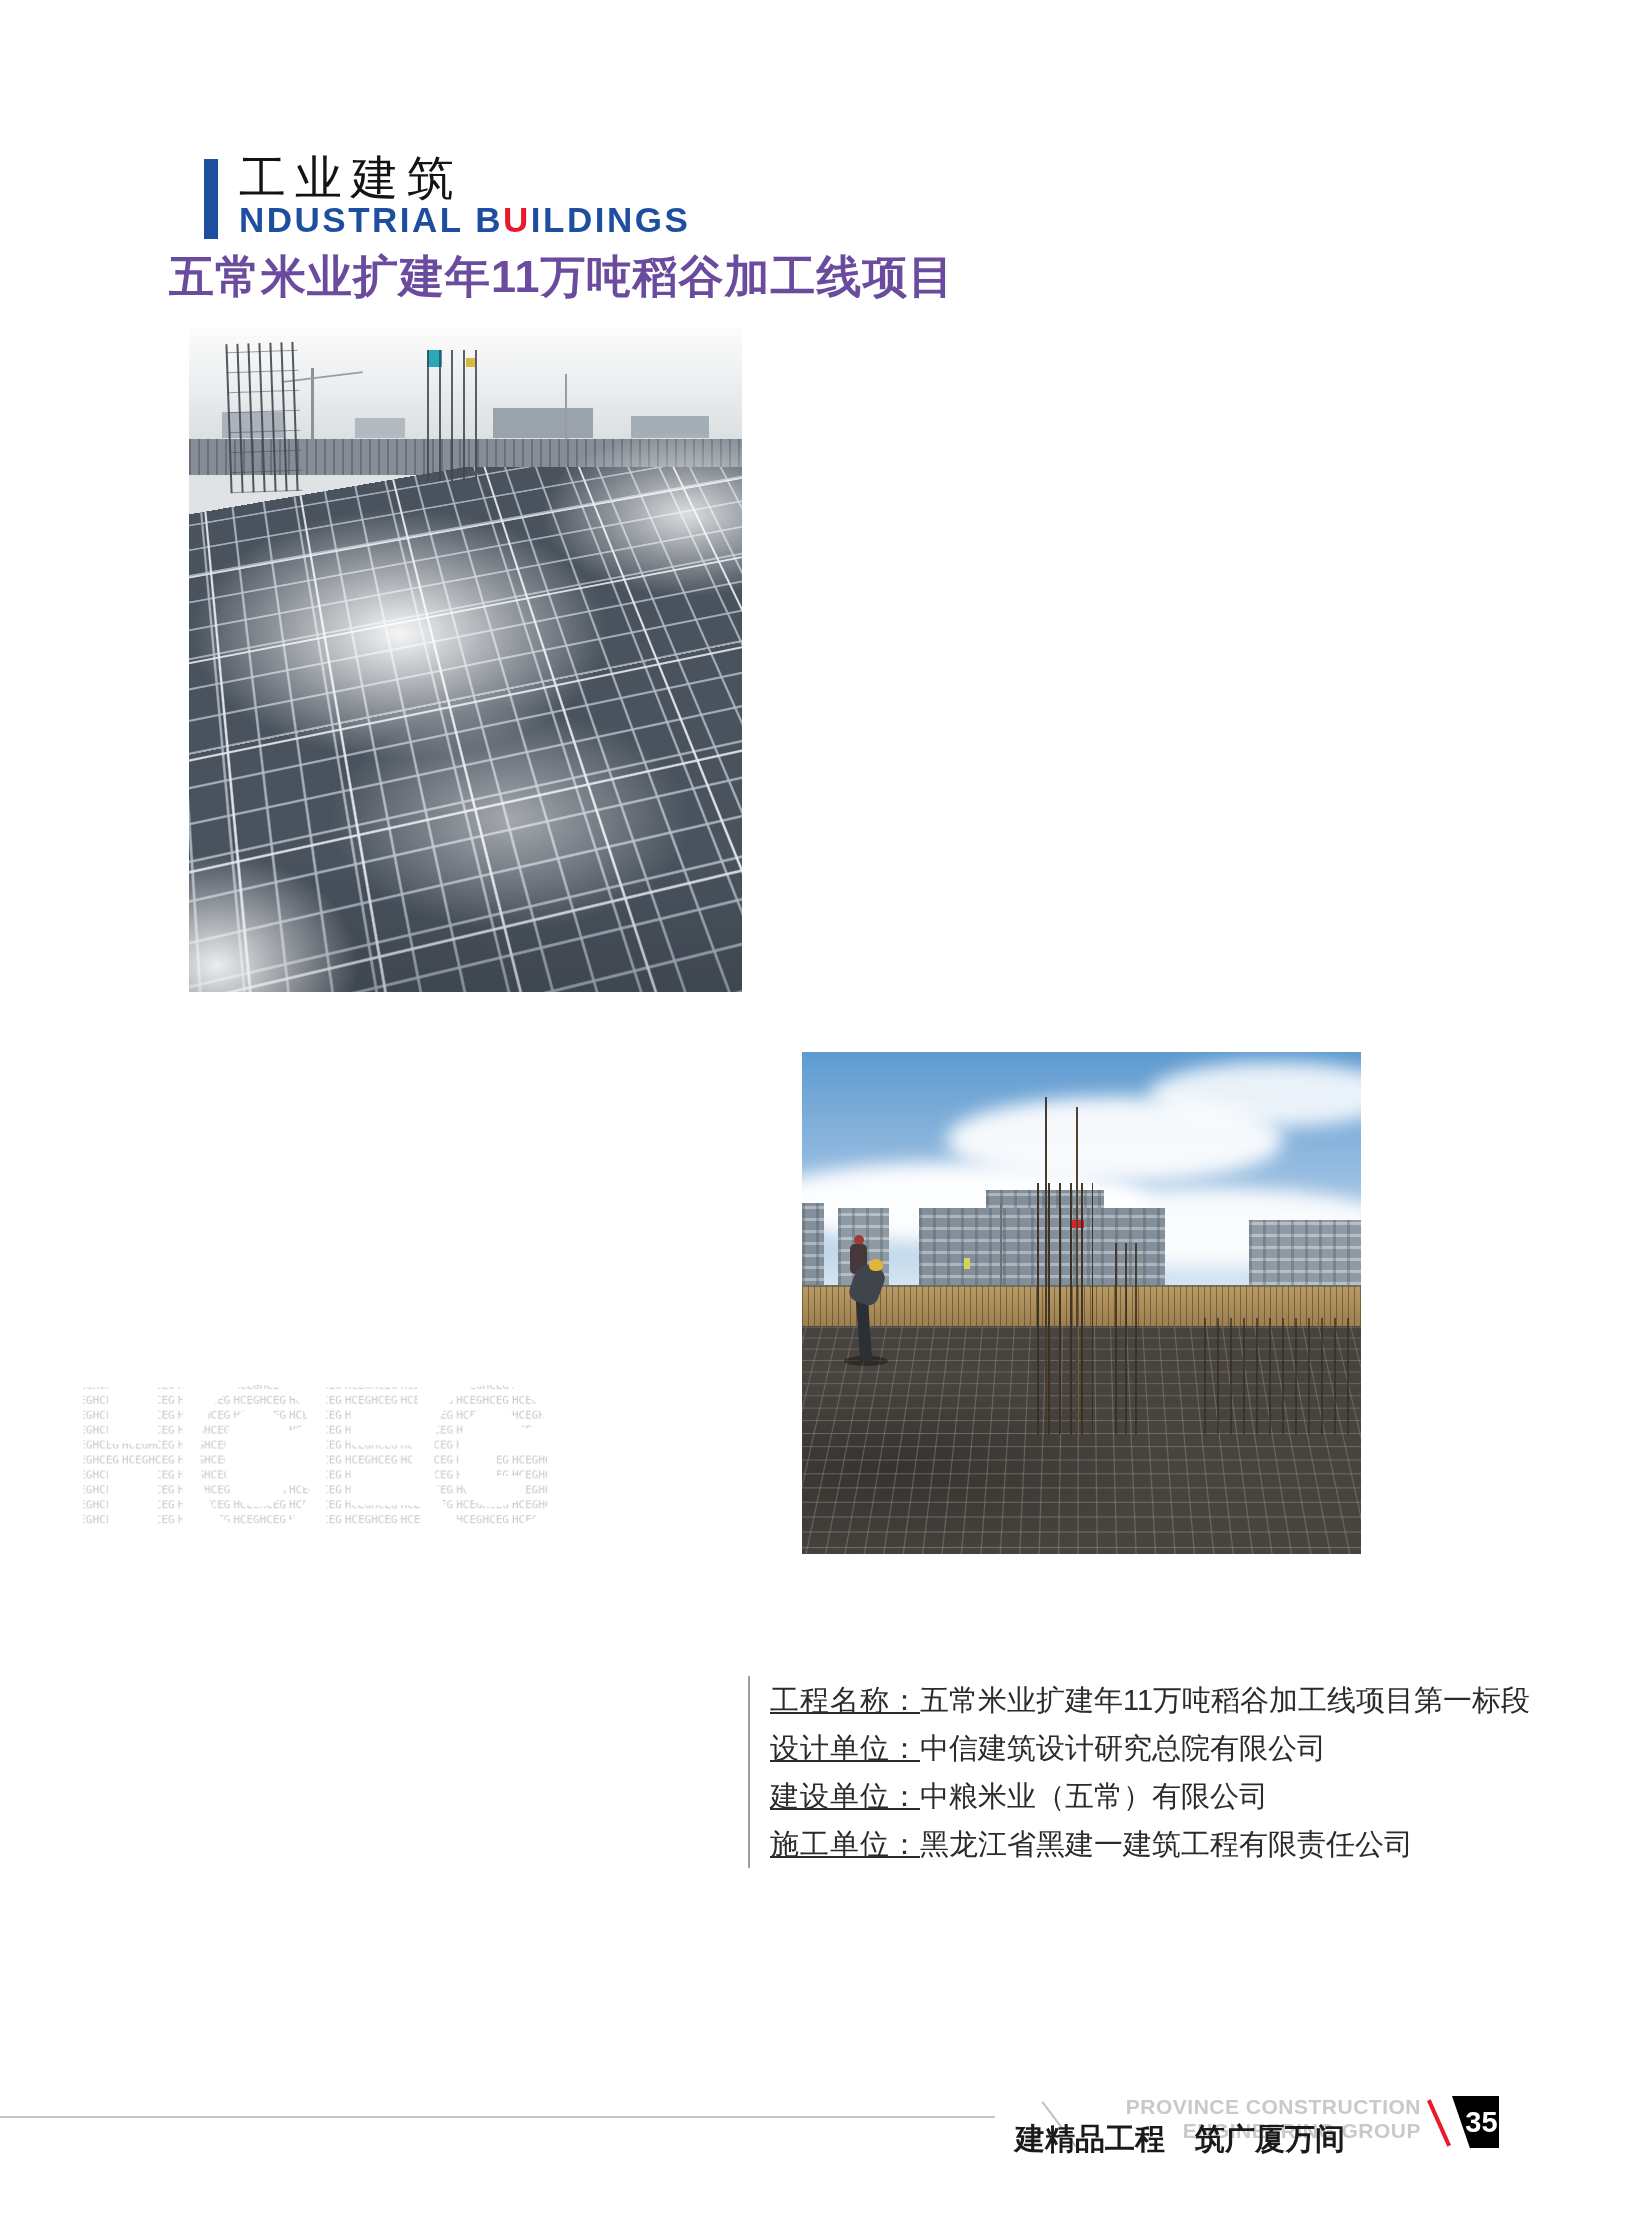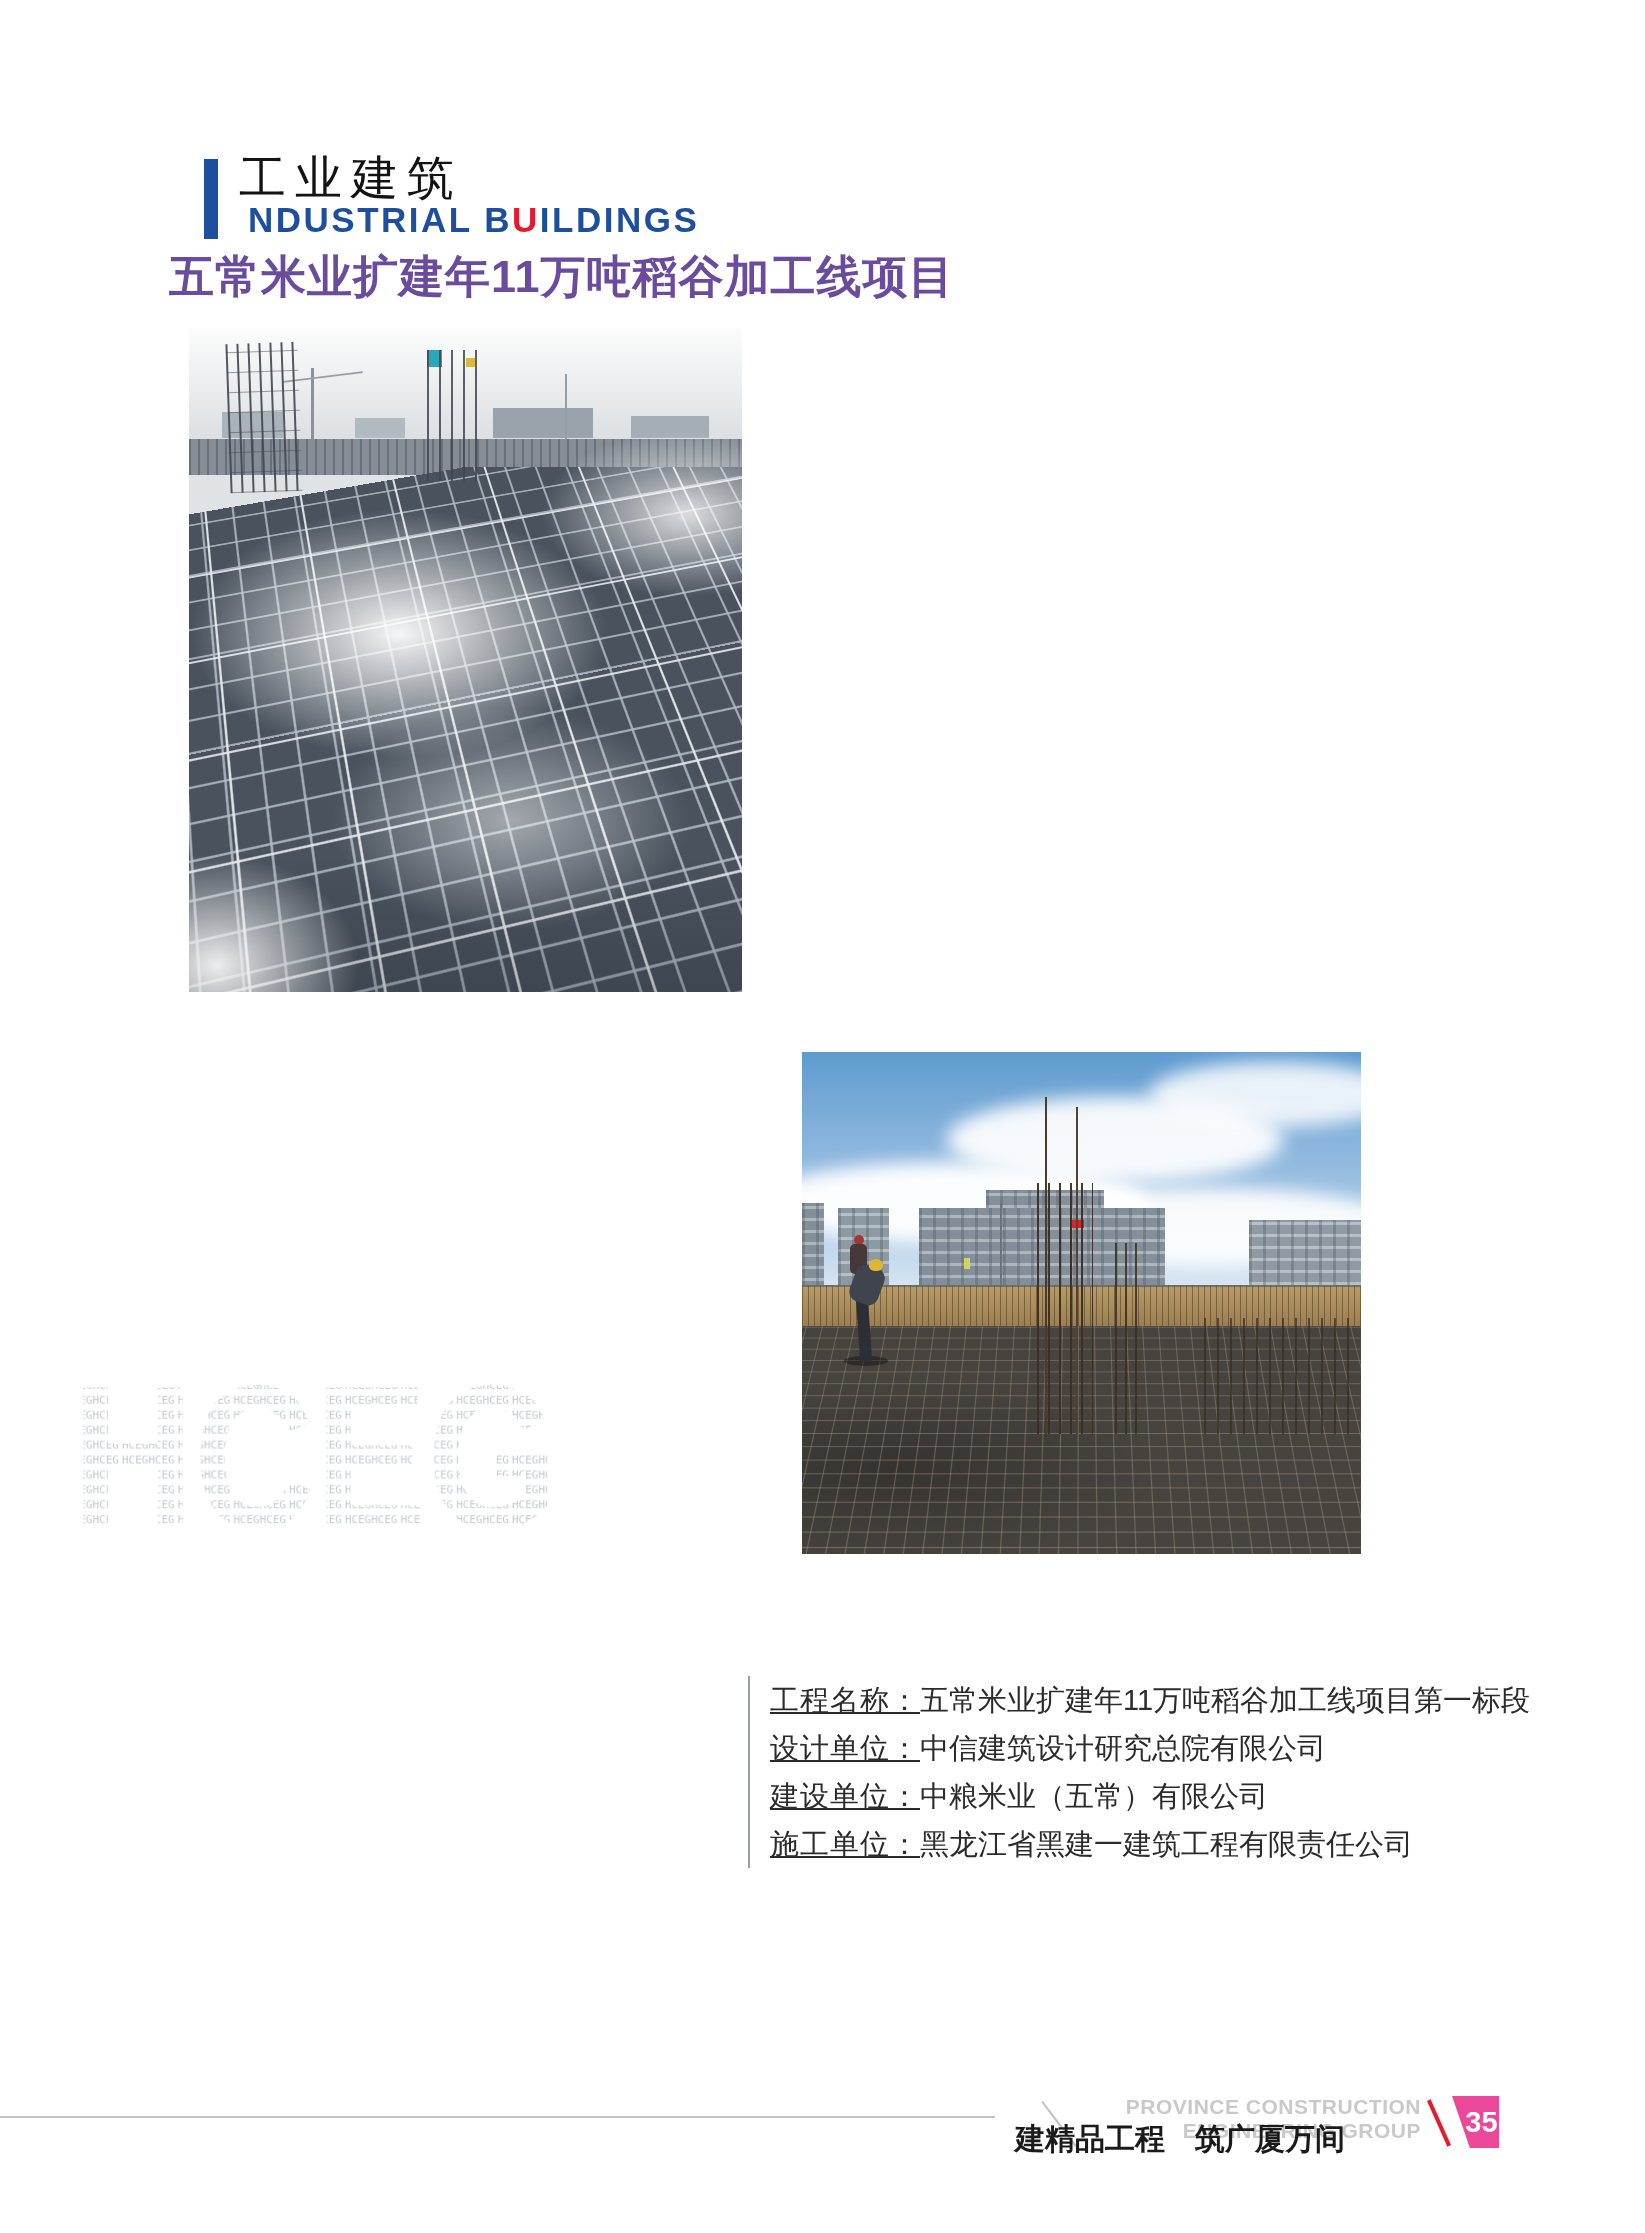--- a/index.html
+++ b/index.html
@@ -5,21 +5,21 @@
   html,body{margin:0;padding:0;}
   body{
     width:1646px;height:2234px;position:relative;background:#ffffff;
     font-family:"Liberation Sans","DejaVu Sans",sans-serif;overflow:hidden;
   }
   .abs{position:absolute;}
 
   
   .accent-bar{left:204px;top:159px;width:14px;height:80px;background:#1d4f9e;}
   .cat-cn{left:239px;top:152px;font-size:47px;line-height:52px;letter-spacing:9px;color:#131313;font-weight:500;}
-  .cat-en{left:248px;top:201px;font-size:35px;line-height:38px;font-weight:bold;letter-spacing:2.5px;color:#1d4f9e;}
+  .cat-en{left:239px;top:201px;font-size:35px;line-height:38px;font-weight:bold;letter-spacing:2.5px;color:#1d4f9e;}
   .cat-en .red{color:#e8192c;}
   .page-title{left:169px;top:249px;font-size:45px;line-height:56px;font-weight:bold;letter-spacing:1px;color:#6a4b9e;}
 
   
   .photo1{left:189px;top:328px;width:553px;height:664px;overflow:hidden;background:#dfe3e6;}
   .p1-sky{left:0;top:0;right:0;height:117px;background:linear-gradient(#fcfcfc,#dadee1);}
   .p1-b1{left:6%;top:84px;width:11%;height:26px;background:#aab2ba;}
   .p1-b2{left:30%;top:90px;width:9%;height:20px;background:#b2bac1;}
   .p1-b3{left:55%;top:80px;width:18%;height:30px;background:#9aa3ac;}
   .p1-b4{left:80%;top:88px;width:14%;height:22px;background:#a5adb5;}
@@ -108,21 +108,21 @@
   .info-row{font-size:29px;line-height:48px;color:#2b2b2b;white-space:nowrap;}
   .info-row .lbl{letter-spacing:1px;text-decoration:underline;}
   .info-row.bold{font-weight:bold;color:#111;}
 
   
   .f-hline{left:0;top:2116px;width:995px;height:2px;background:#c4c4c4;}
   .f-diag{left:1058px;top:2096px;width:2px;height:56px;background:#c0c0c0;transform:rotate(-37deg);}
   .f-en{left:1015px;top:2095px;width:406px;text-align:right;font-size:21px;letter-spacing:0.5px;color:#c9c9c9;font-weight:bold;}
   .f-slogan{left:1015px;top:2119px;width:406px;font-size:30px;font-weight:bold;color:#1a1a1a;}
   .f-red{left:1437px;top:2098px;width:4px;height:50px;background:#e8192c;transform:rotate(-24deg);}
-  .f-badge{left:1452px;top:2096px;width:47px;height:52px;background:#ec4899;
+  .f-badge{left:1452px;top:2096px;width:47px;height:52px;background:#000000;
       clip-path:polygon(0 0,100% 0,100% 100%,38% 100%);
       display:flex;align-items:center;justify-content:center;padding-left:12px;box-sizing:border-box;
       color:#fff;font-size:29px;font-weight:bold;}
 </style>
 </head>
 <body>
 
 <div class="abs accent-bar"></div>
 <div class="abs cat-cn">工业建筑</div>
 <div class="abs cat-en">

